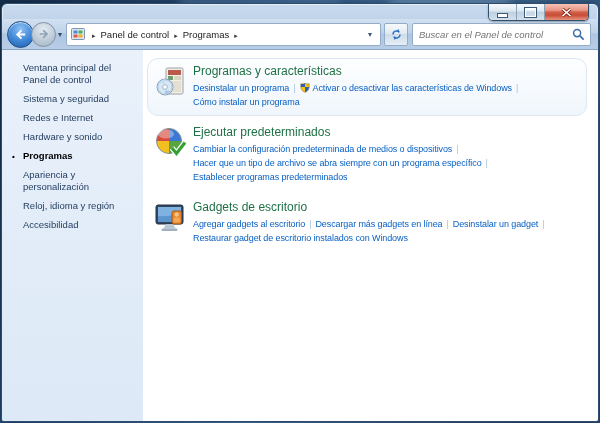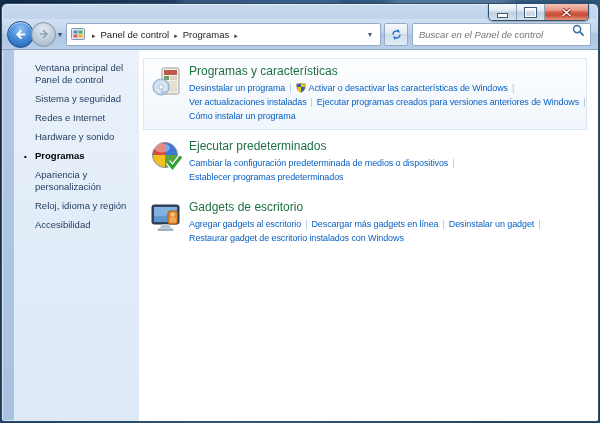--- a/index.html
+++ b/index.html
@@ -42,35 +42,35 @@
   .addressbar{flex:1;height:21px;background:#fff;border:1px solid #93acc8;border-radius:2px;
     display:flex;align-items:center;padding:0 2px 0 4px;font-size:9.5px;color:#1c1c1c;}
   .addr-icon{width:14px;height:12px;flex:none;margin-right:2px;}
   .crumb-arrow{color:#3c3c3c;font-size:7px;margin:0 5px;}
   .crumb{cursor:pointer;}
   .addr-drop{margin-left:auto;width:16px;text-align:center;color:#3c5a78;font-size:8px;cursor:pointer;}
   .refresh-btn{width:22px;height:21px;margin:0 4px 0 3px;border:1px solid #93acc8;border-radius:2px;
     background:linear-gradient(#f7fafc,#e0eaf3 45%,#cedce9 50%,#e5eef6);
     display:flex;align-items:center;justify-content:center;cursor:pointer;flex:none;}
   .searchbox{width:166px;height:21px;background:#fff;border:1px solid #93acc8;border-radius:2px;
-    display:flex;padding:0 5px 0 6px;flex:none;}
+    display:flex;align-items:center;padding:0 5px 0 6px;flex:none;}
   .searchbox input{border:none;outline:none;flex:1;min-width:0;font-style:italic;font-size:9.5px;
     color:#777;font-family:inherit;background:transparent;padding:0;}
 
   .content{flex:1;display:flex;overflow:hidden;}
-  .sidebar{width:125px;flex:none;box-sizing:border-box;padding:12px 8px 0 21px;
+  .sidebar{width:141px;flex:none;box-sizing:border-box;padding:12px 8px 0 21px;
     background:linear-gradient(180deg,#eaf1fb,#e1ecf8 55%,#dde9f6);
-    font-size:9.5px;color:#1e395b;margin-left:12px;}
+    font-size:9.5px;color:#1e395b;}
   .side-item{margin-bottom:7px;line-height:12px;position:relative;width:112px;cursor:pointer;}
   .side-item.current{font-weight:bold;color:#000;}
   .bullet{position:absolute;left:-11px;top:1px;font-size:8px;color:#000;}
 
   .main{flex:1;background:#fff;padding:8px 5px 0 3px;overflow:hidden;}
   .section{position:relative;margin:0 6px 3px 1px;padding:5px 6px 6px 45px;
-    border:1px solid transparent;border-radius:0;min-height:44px;}
+    border:1px solid transparent;border-radius:11px;min-height:44px;}
   .section.highlighted{background:linear-gradient(#fdfeff,#f0f6fc);border-color:#dbe7f3;}
   .section-icon{position:absolute;left:7px;top:7px;width:32px;height:32px;}
   .section-title{font-size:12px;color:#1e7145;margin-bottom:3px;cursor:pointer;}
   .link-row{white-space:nowrap;line-height:14px;font-size:9px;letter-spacing:-0.1px;}
   .tlink{color:#0860c4;cursor:pointer;margin-top:19px;}
   .sep{color:#aac2d8;margin:0 4px;}
   .shield{display:inline-block;width:10px;height:11px;vertical-align:-2px;margin-right:3px;}
 </style>
 </head>
 <body>
@@ -168,36 +168,36 @@
                   <circle cx="10" cy="21" r="2.3" fill="#fff" stroke="#9eb6cc"></circle>
                 </svg></span>
               <div class="section-title">Programas y características</div>
               <div class="link-row"><span class="tlink">Desinstalar un programa</span><span class="sep">|</span><span class="shield"><svg viewBox="0 0 12 13" width="10" height="11">
                     <path d="M6 1.6 C4.2 2.2 2.4 2.3 1 2.1 L1 6 L6 6 Z" fill="#2b5fb4"></path>
                     <path d="M6 1.6 C7.8 2.2 9.6 2.3 11 2.1 L11 6 L6 6 Z" fill="#f5c518"></path>
                     <path d="M1 6 L6 6 L6 12.2 C3.2 11.4 1.3 9.2 1 6 Z" fill="#f5c518"></path>
                     <path d="M11 6 L6 6 L6 12.2 C8.8 11.4 10.7 9.2 11 6 Z" fill="#2b5fb4"></path>
                     <path d="M6 1.6 C4.2 2.2 2.4 2.3 1 2.1 L1 6 C1.3 9.2 3.2 11.4 6 12.2 C8.8 11.4 10.7 9.2 11 6 L11 2.1 C9.6 2.3 7.8 2.2 6 1.6 Z" fill="none" stroke="#8a6d1a" stroke-width="0.7"></path>
                   </svg></span><span class="tlink">Activar o desactivar las características de Windows</span><span class="sep">|</span></div>
-              <div class="link-row"><span class="tlink">Ver actualizaciones instaladas</span><span class="sep">|</span><span class="tlink">Ejecutar programas creados para versiones anteriores de Windows</span><span class="sep">|</span></div>
               <div class="link-row"><span class="tlink">Cómo instalar un programa</span></div>
             </div>
             <div class="section">
               <span class="section-icon"><svg viewBox="0 0 32 32" width="32" height="32">
                   <path d="M14 14 L14 1.5 A12.5 12.5 0 0 0 1.5 14 Z" fill="#d64b3c"></path>
                   <path d="M14 14 L26.5 14 A12.5 12.5 0 0 0 14 1.5 Z" fill="#3b78d6"></path>
                   <path d="M14 14 L1.5 14 A12.5 12.5 0 0 0 14 26.5 Z" fill="#f2c01f"></path>
                   <path d="M14 14 L14 26.5 A12.5 12.5 0 0 0 26.5 14 Z" fill="#58a53f"></path>
                   <circle cx="14" cy="14" r="12.5" fill="none" stroke="#7f8f9e"></circle>
                   <ellipse cx="11" cy="7" rx="8" ry="4.5" fill="rgba(255,255,255,0.35)"></ellipse>
                   <path d="M17 21 l4.5 5.5 l8.5 -11" stroke="#fff" stroke-width="5.5" fill="none"></path>
                   <path d="M17 21 l4.5 5.5 l8.5 -11" stroke="#35a135" stroke-width="3.2" fill="none"></path>
                 </svg></span>
               <div class="section-title">Ejecutar predeterminados</div>
               <div class="link-row"><span class="tlink">Cambiar la configuración predeterminada de medios o dispositivos</span><span class="sep">|</span></div>
+              <div class="link-row"><span class="tlink">Hacer que un tipo de archivo se abra siempre con un programa específico</span><span class="sep">|</span></div>
               <div class="link-row"><span class="tlink">Establecer programas predeterminados</span></div>
             </div>
             <div class="section">
               <span class="section-icon"><svg viewBox="0 0 32 32" width="32" height="32">
                   <rect x="1" y="3" width="27" height="19" rx="2" fill="#32465c" stroke="#23354a"></rect>
                   <rect x="3" y="5" width="23" height="15" fill="#5d96cf"></rect>
                   <path d="M3 5 h23 v6 a30 14 0 0 1 -23 3 z" fill="#7fb2e0"></path>
                   <path d="M11 22 h7 l2.5 4.5 h-12 z" fill="#b9c7d4"></path>
                   <rect x="6.5" y="26.5" width="16" height="2.5" rx="1.2" fill="#9fb0bf"></rect>
                   <rect x="17" y="9" width="9.5" height="13" rx="2" fill="#e8862f" stroke="#a85a14"></rect>

